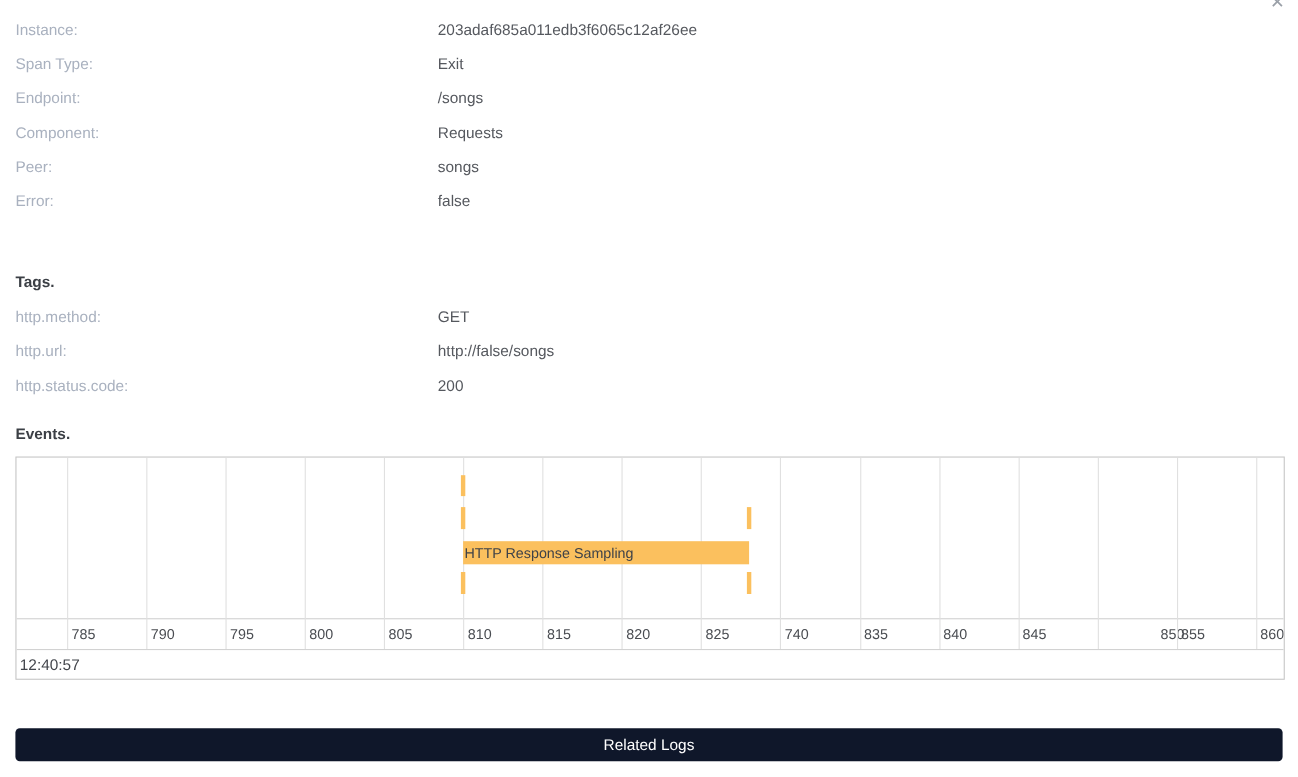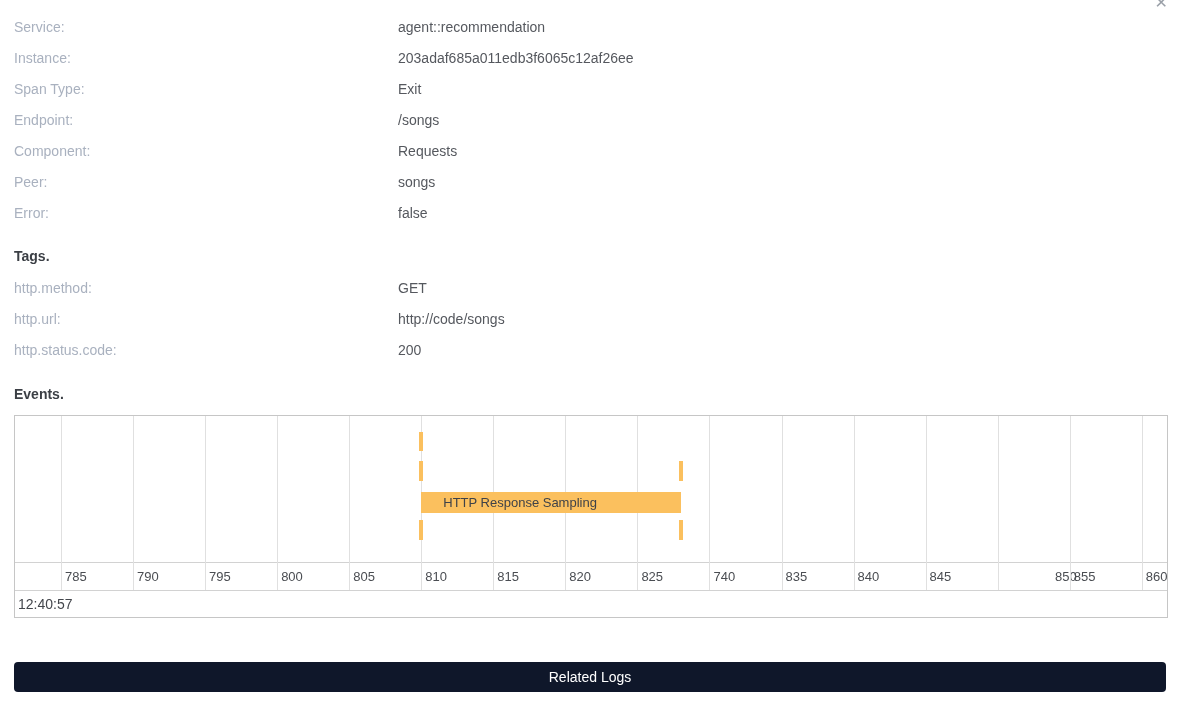--- a/index.html
+++ b/index.html
@@ -36,39 +36,35 @@
     position:absolute;top:147px;height:27px;line-height:27px;
     font-size:13px;color:#4a4d52;
   }
   .time-label{
     position:absolute;left:3px;top:175px;height:26px;line-height:26px;
     font-size:14px;color:#43464c;
   }
   .event-tick{position:absolute;width:4px;}
   .event-bar{
     position:absolute;height:21px;line-height:21px;font-size:13px;color:#3f4248;
-    padding-left:22px;box-sizing:border-box;white-space:nowrap;cursor:default;
+    padding-left:1px;box-sizing:border-box;white-space:nowrap;cursor:default;
   }
   .related-logs{
     position:absolute;top:662px;left:14px;width:1152px;height:30px;border:none;
     border-radius:4px;color:#ffffff;font-size:14px;cursor:pointer;
     font-family:"Liberation Sans","DejaVu Sans",sans-serif;
   }
 </style>
 </head>
 <body>
 
 <div class="page">
   <span class="close">✕</span>
 
   <div class="kv-list" id="fields">
-  <div class="kv-row">
-    <span class="kv-label">Service:</span>
-    <span class="kv-value">agent::recommendation</span>
-  </div>
 
   <div class="kv-row">
     <span class="kv-label">Instance:</span>
     <span class="kv-value">203adaf685a011edb3f6065c12af26ee</span>
   </div>
 
   <div class="kv-row">
     <span class="kv-label">Span Type:</span>
     <span class="kv-value">Exit</span>
   </div>
@@ -97,21 +93,21 @@
   <h4 class="section-heading" id="tags-heading">Tags.</h4>
 
   <div class="kv-list" id="tags">
   <div class="kv-row">
     <span class="kv-label">http.method:</span>
     <span class="kv-value">GET</span>
   </div>
 
   <div class="kv-row">
     <span class="kv-label">http.url:</span>
-    <span class="kv-value">http://code/songs</span>
+    <span class="kv-value">http://false/songs</span>
   </div>
 
   <div class="kv-row">
     <span class="kv-label">http.status.code:</span>
     <span class="kv-value">200</span>
   </div>
 </div>
 
   <h4 class="section-heading" id="events-heading">Events.</h4>
 

